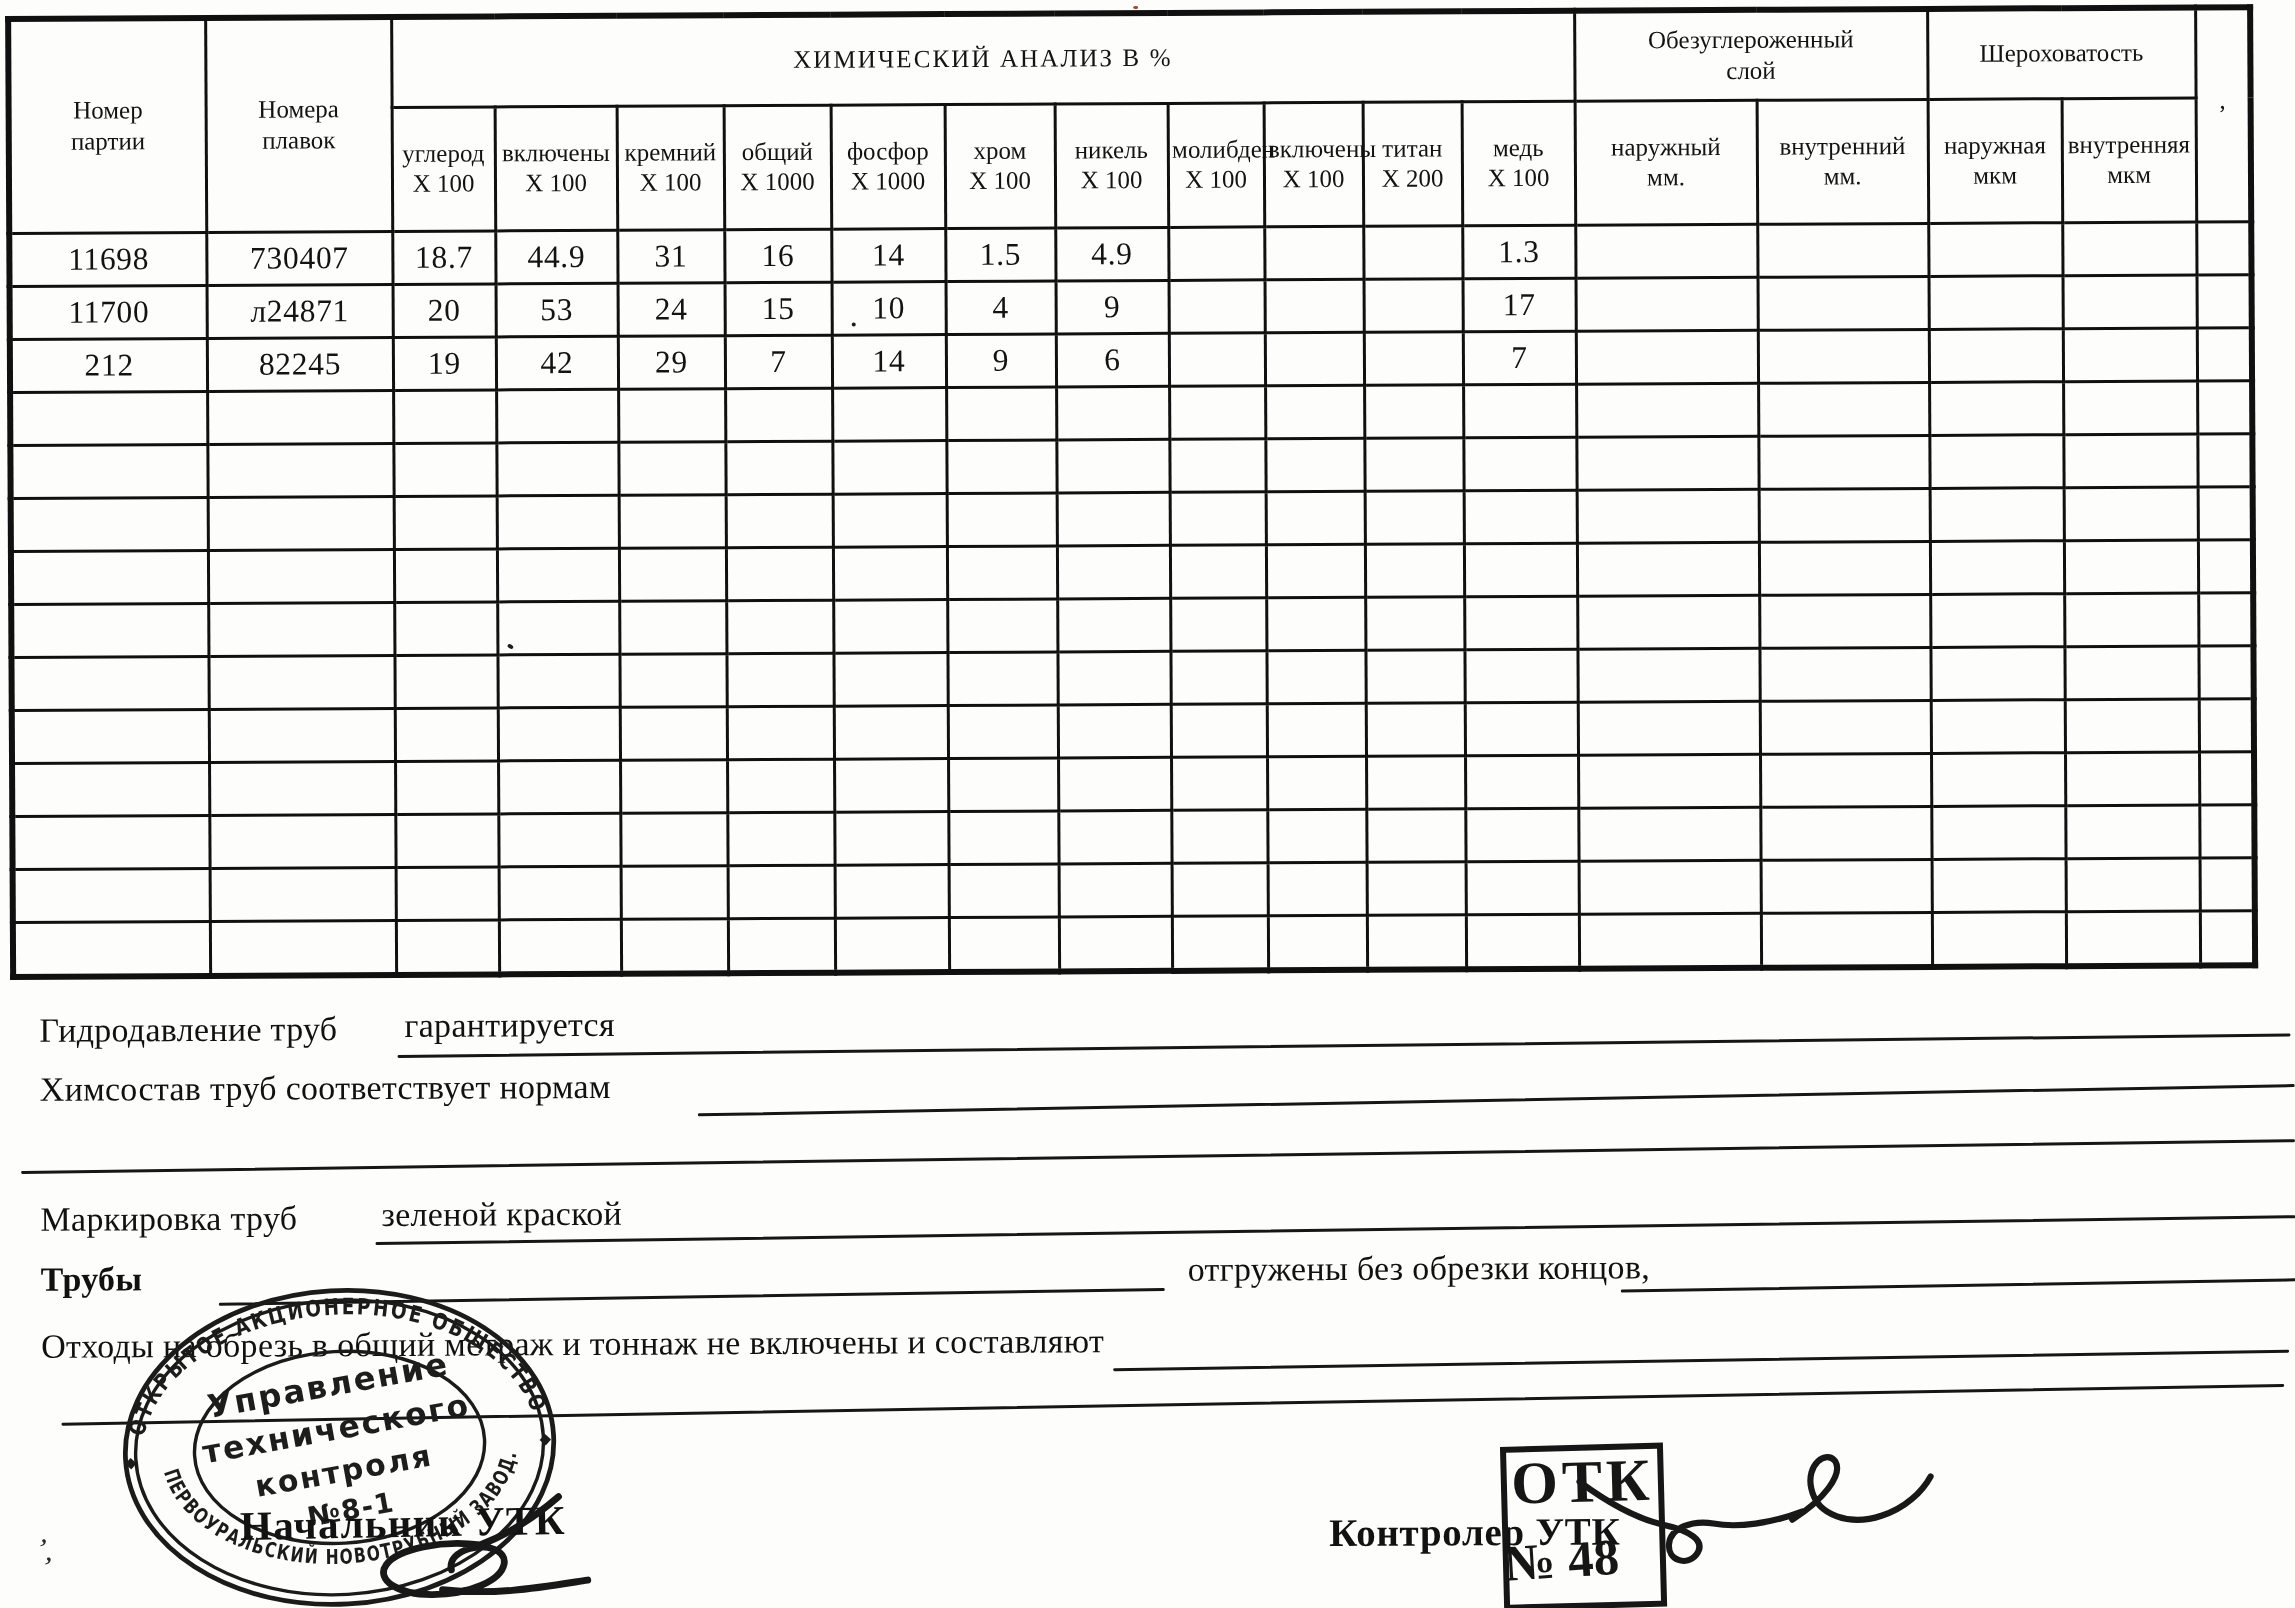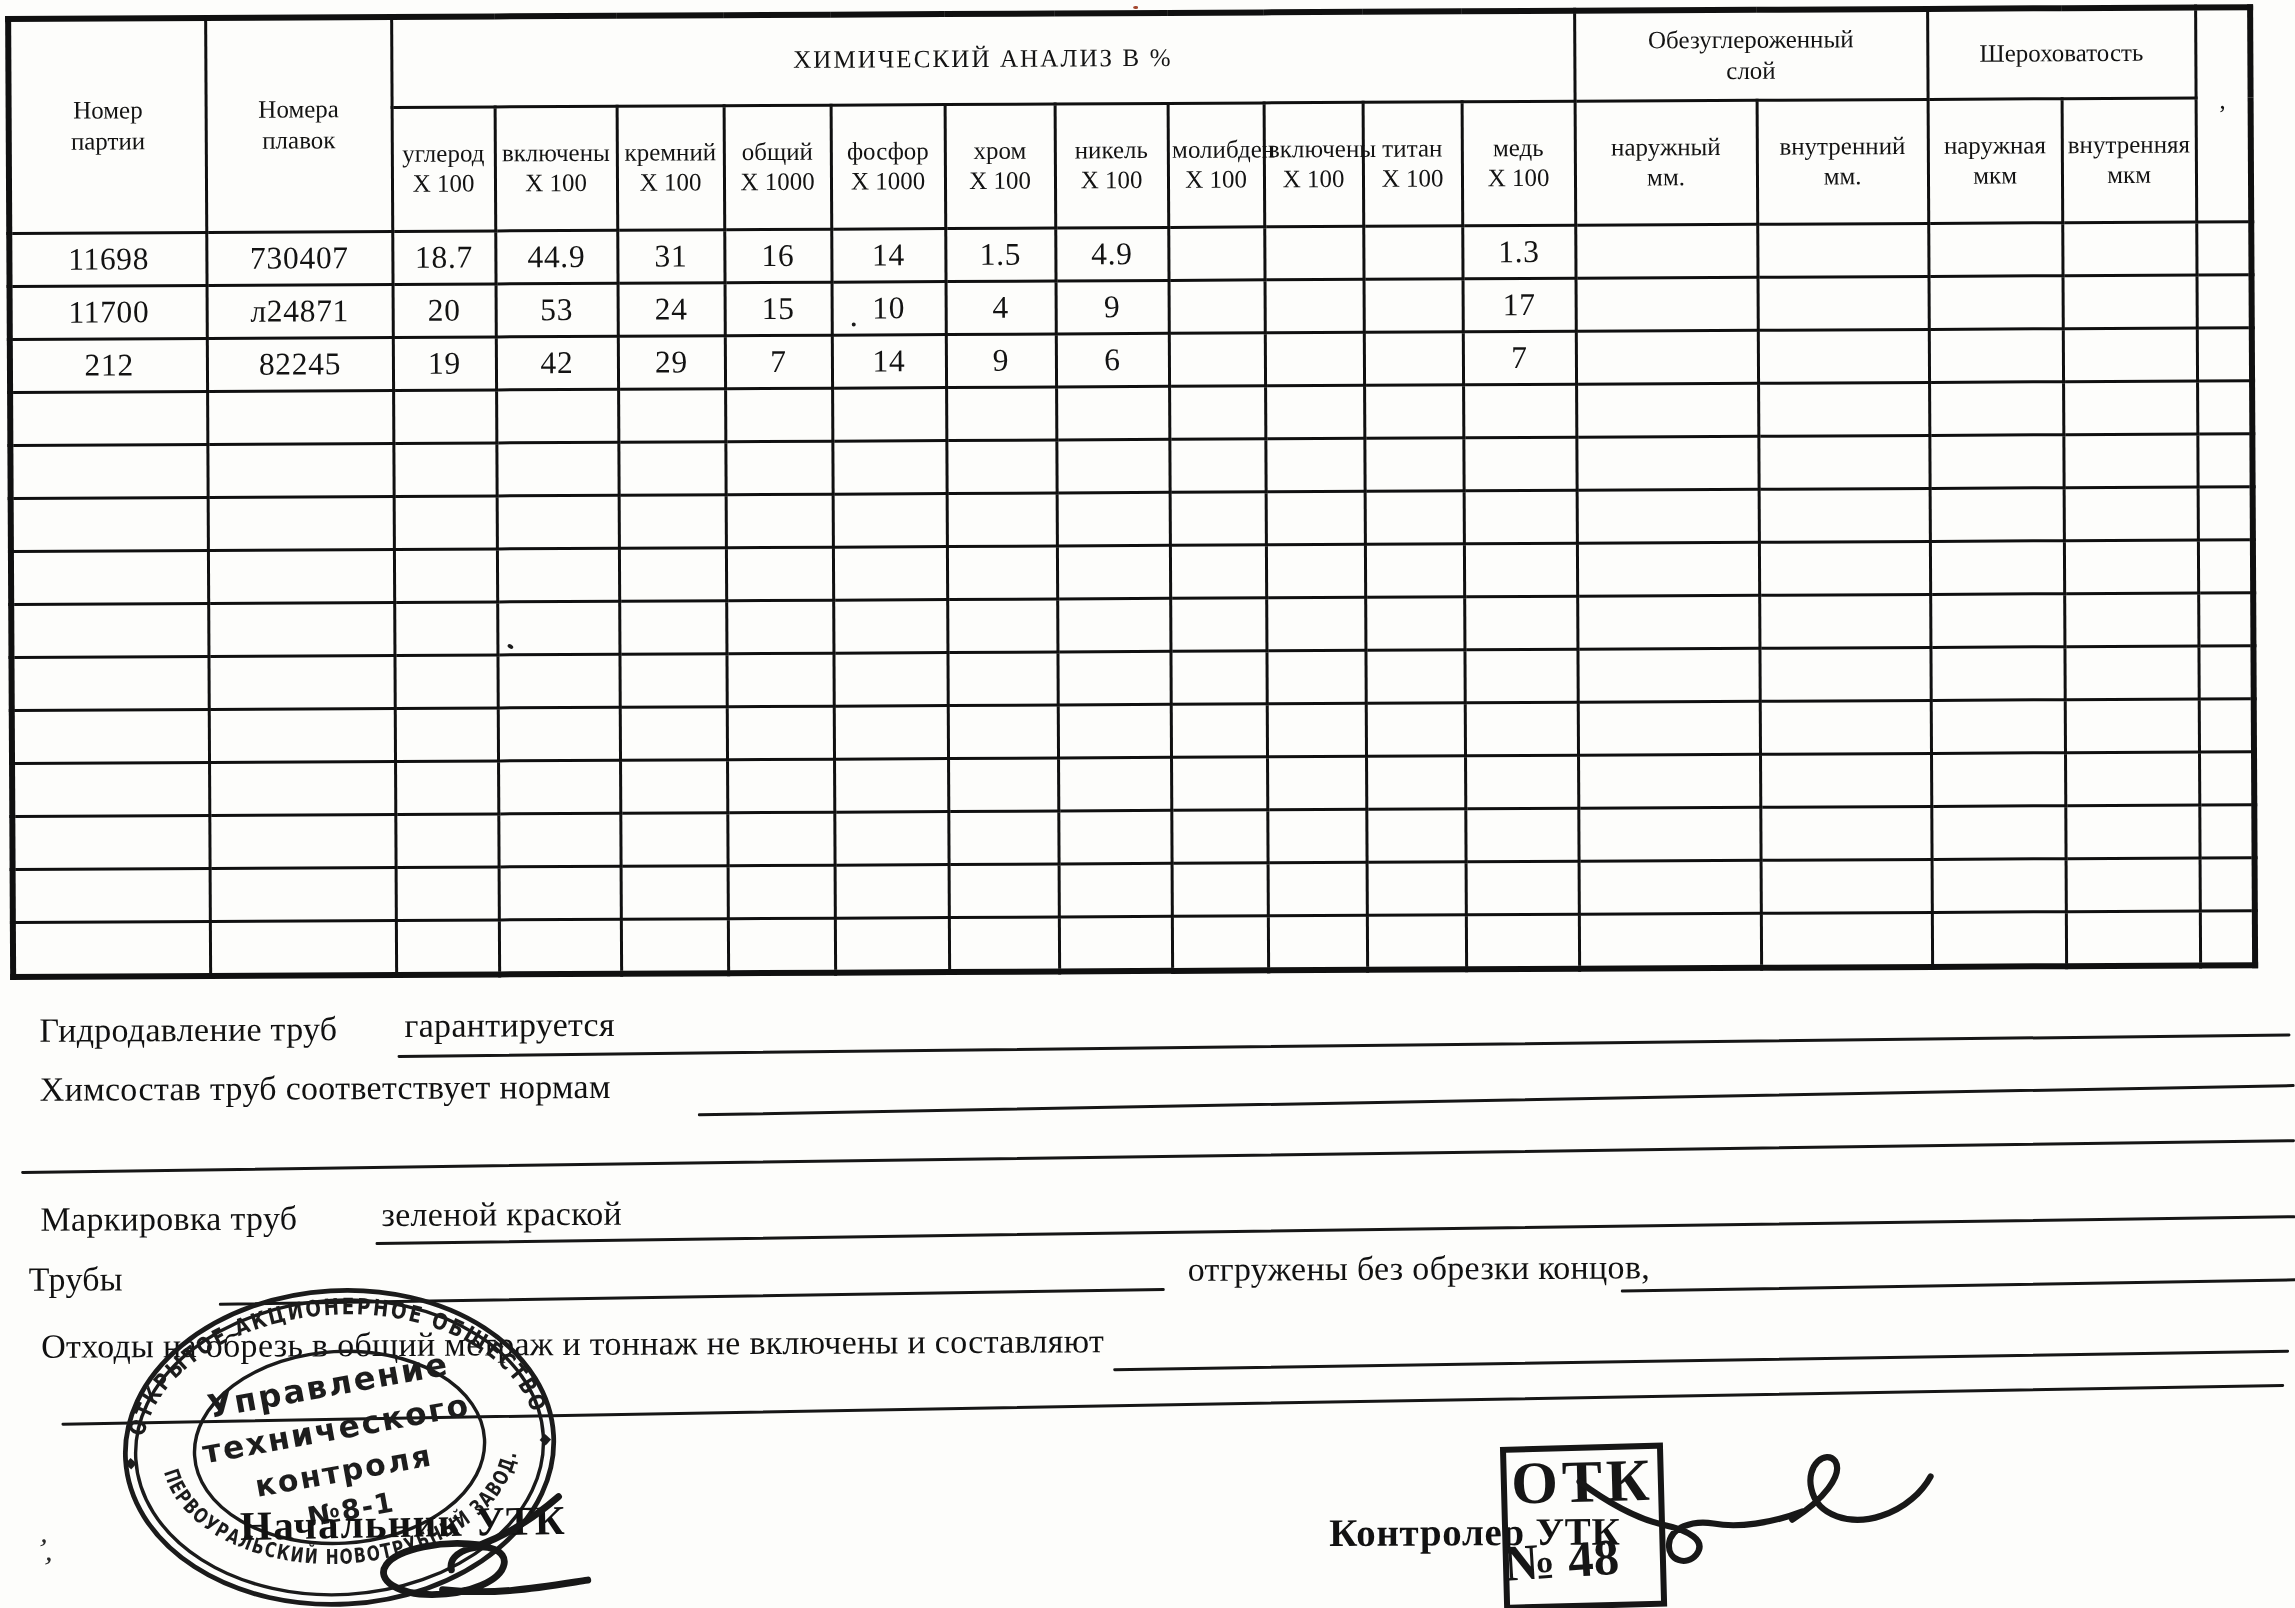--- a/index.html
+++ b/index.html
@@ -127,21 +127,21 @@
 Х 1000</th>
             <th>хром
 Х 100</th>
             <th>никель
 Х 100</th>
             <th>молибден
 Х 100</th>
             <th>включены
 Х 100</th>
             <th>титан
-Х 100</th>
+Х 200</th>
             <th>медь
 Х 100</th>
             <th class="sep-l">наружный
 мм.</th>
             <th>внутренний
 мм.</th>
             <th>наружная
 мкм</th>
             <th>внутренняя
 мкм</th>
@@ -437,21 +437,21 @@
 
     <span class="note" style="left:38px; top:1065px;">Химсостав труб соответствует нормам</span>
     <div class="rule" style="left:696px; top:1111px; width:1597px; transform:rotate(-0.75deg);"></div>
 
     <div class="rule" style="left:19px; top:1165px; width:2274px; transform:rotate(-0.5deg);"></div>
 
     <span class="note" style="left:38px; top:1195px;">Маркировка труб</span>
     <span class="note" style="left:379px; top:1192px;">зеленой краской</span>
     <div class="rule" style="left:373px; top:1238px; width:1920px; transform:rotate(-0.5deg);"></div>
 
-    <span class="note" style="left:26px; top:1255px;">Трубы</span>
+    <span class="note" style="left:38px; top:1255px;font-weight:bold;">Трубы</span>
     <div class="rule" style="left:216px; top:1298px; width:946px; transform:rotate(-0.6deg);"></div>
     <span class="note" style="left:1185px; top:1251px;">отгружены без обрезки концов,</span>
     <div class="rule" style="left:1618px; top:1292px; width:676px; transform:rotate(-0.65deg);"></div>
 
     <span class="note" style="left:38px; top:1322px;">Отходы на обрезь в общий метраж и тоннаж не включены и составляют</span>
     <div class="rule" style="left:1110px; top:1368px; width:1176px; transform:rotate(-0.6deg);"></div>
 
     <div class="rule" style="left:58px; top:1417px; width:2223px; transform:rotate(-0.7deg);"></div>
 
     <svg class="round-stamp" width="452" height="329" viewBox="0 0 660 480">

